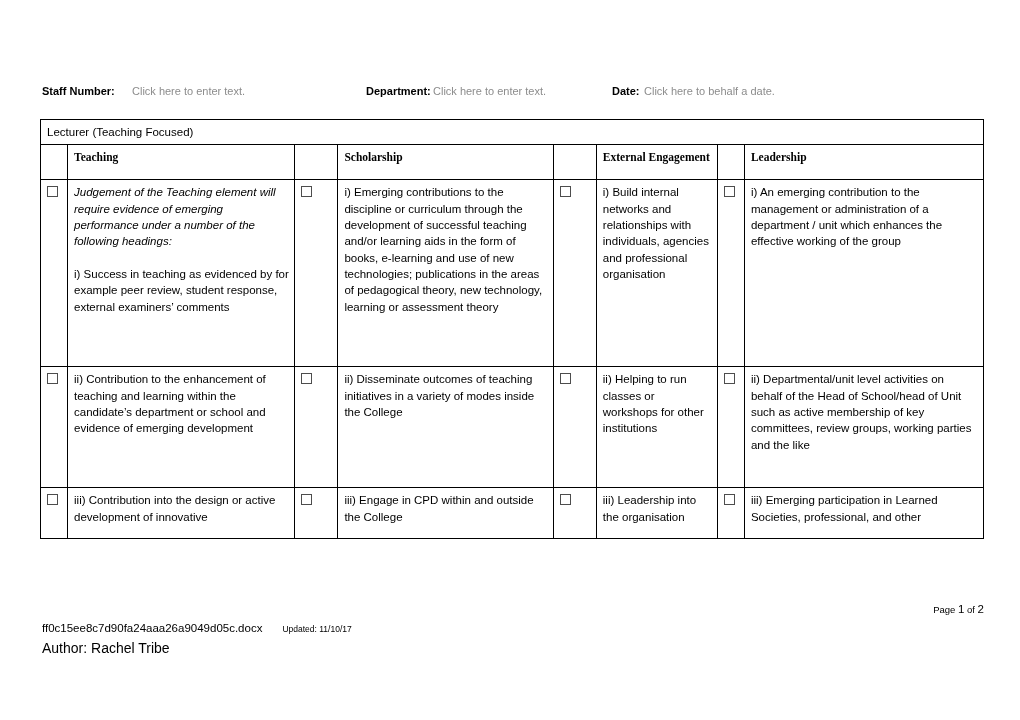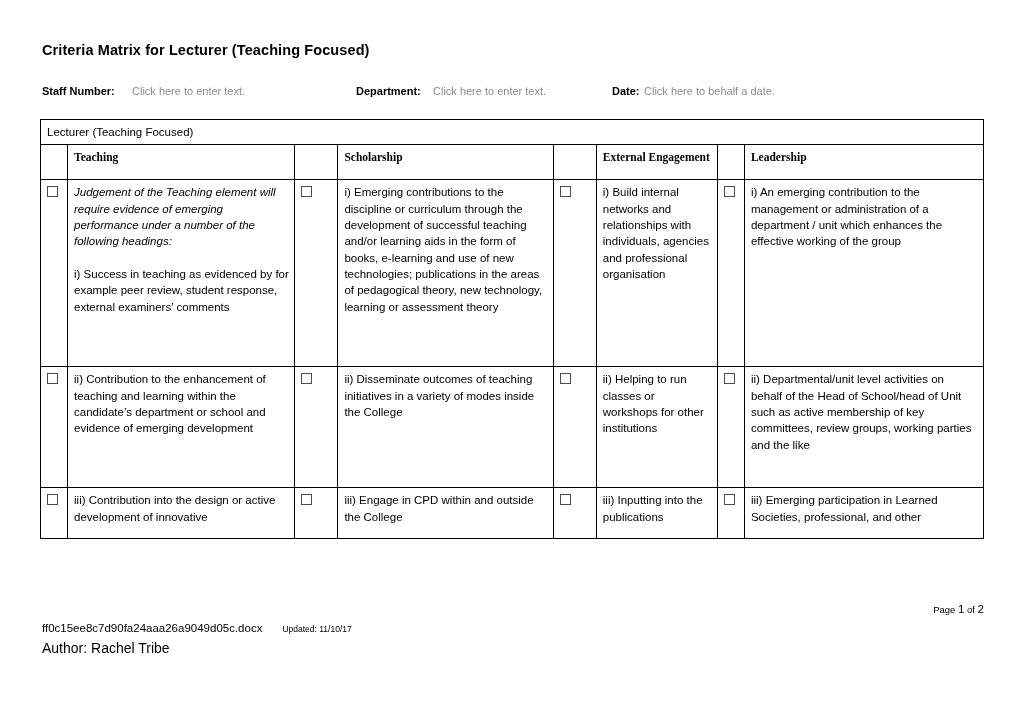--- a/index.html
+++ b/index.html
@@ -43,21 +43,21 @@
   .meta-label {
     font-weight: bold;
     color: #000;
   }
   .meta-placeholder {
     color: #8c8c8c;
     font-weight: normal;
   }
   .m-staff-label { position: absolute; left: 0px;  top: 0px; }
   .m-staff-val   { position: absolute; left: 90px; top: 0px; }
-  .m-dept-label  { position: absolute; left: 314px; top: 0px; }
+  .m-dept-label  { position: absolute; left: 324px; top: 0px; }
   .m-dept-val    { position: absolute; left: 391px; top: 0px; }
   .m-date-label  { position: absolute; left: 570px; top: 0px; text-align: center; }
   .m-date-val    { position: absolute; left: 602px; top: 0px; }
 
   
   .matrix {
     position: absolute;
     left: 40px;
     top: 119px;
     width: 944px;
@@ -137,21 +137,20 @@
   }
   .footer-file { font-size: 11.5px; }
   .footer-upd { font-size: 8.5px; padding-left: 20px; }
   .footer-author { font-size: 14px; display: block; margin-top: 1px; }
 </style>
 </head>
 <body>
 
 <div class="page">
 
-  <div class="doc-title">Criteria Matrix for Lecturer (Teaching Focused)</div>
 
   <div class="meta-row">
     <span class="meta-label m-staff-label">Staff Number:</span>
     <span class="meta-placeholder m-staff-val">Click here to enter text.</span>
 
     <span class="meta-label m-dept-label">Department:</span>
     <span class="meta-placeholder m-dept-val">Click here to enter text.</span>
 
     <span class="meta-label m-date-label">Date:</span>
     <span class="meta-placeholder m-date-val">Click here to behalf a date.</span>
@@ -209,21 +208,21 @@
         <td class="cb-cell"><span class="cbox"></span></td>
         <td>ii) Departmental/unit level activities on behalf of the Head of School/head of Unit such as active membership of key committees, review groups, working parties and the like</td>
       </tr>
 
       <tr class="row3">
         <td class="cb-cell"><span class="cbox"></span></td>
         <td>iii) Contribution into the design or active development of innovative</td>
         <td class="cb-cell"><span class="cbox"></span></td>
         <td>iii) Engage in CPD within and outside the College</td>
         <td class="cb-cell"><span class="cbox"></span></td>
-        <td>iii) Inputting into the publications</td>
+        <td>iii) Leadership into the organisation</td>
         <td class="cb-cell"><span class="cbox"></span></td>
         <td>iii) Emerging participation in Learned Societies, professional, and other</td>
       </tr>
     </tbody>
   </table>
 
   <div class="clip-mask"></div>
 
   <div class="page-num"><span>Page</span> <span class="big">1</span> <span>of</span> <span class="big">2</span></div>
 

